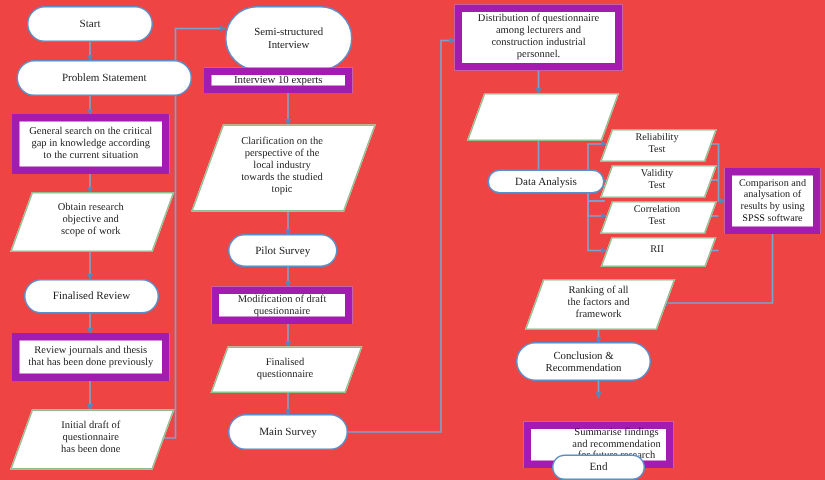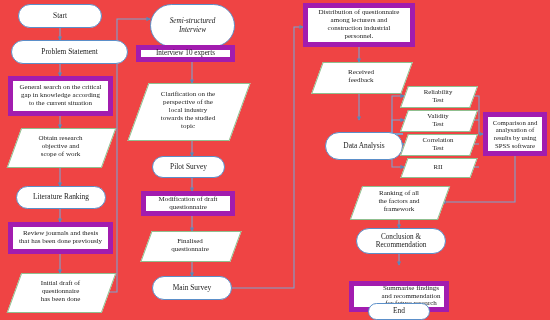--- a/index.html
+++ b/index.html
@@ -131,33 +131,33 @@
 gap in knowledge according
 to the current situation</span>
       </div>
       <div class="node n-para" style="left: 14px; top: 128px; width: 93px; height: 38px; font-size: 7px;">
         <span class="skin"></span>
         <span class="lbl">Obtain research
 objective and
 scope of work</span>
       </div>
       <div class="node n-round" style="left: 16px; top: 186px; width: 90px; height: 23px; font-size: 7.4px;">
-        <span class="lbl">Literature Ranking</span>
+        <span class="lbl">Finalised Review</span>
       </div>
       <div class="node n-rect" style="left: 8px; top: 222px; width: 105px; height: 32px; font-size: 7px;">
         <span class="lbl">Review journals and thesis
 that has been done previously</span>
       </div>
       <div class="node n-para" style="left: 14px; top: 273px; width: 93px; height: 38px; font-size: 7px;">
         <span class="skin"></span>
         <span class="lbl">Initial draft of
 questionnaire
 has been done</span>
       </div>
-      <div class="node n-round" style="left: 150px; top: 4px; width: 85px; height: 43px; font-size: 7.2px; font-style: italic;">
+      <div class="node n-round" style="left: 150px; top: 4px; width: 85px; height: 43px; font-size: 7.2px;">
         <span class="lbl">Semi-structured
 Interview</span>
       </div>
       <div class="node n-rect" style="left: 136px; top: 45px; width: 99px; height: 17px; font-size: 7.2px;">
         <span class="lbl">Interview 10  experts</span>
       </div>
       <div class="node n-para" style="left: 138px; top: 83px; width: 100px; height: 56px; font-size: 7px;">
         <span class="skin"></span>
         <span class="lbl">Clarification on the
 perspective of the
@@ -181,24 +181,22 @@
         <span class="lbl">Main Survey</span>
       </div>
       <div class="node n-rect" style="left: 303px; top: 3px; width: 112px; height: 44px; font-size: 7px;">
         <span class="lbl">Distribution of questionnaire
 among lecturers and
 construction industrial
 personnel.</span>
       </div>
       <div class="node n-para" style="left: 317px; top: 62px; width: 88px; height: 30px; font-size: 7px;">
         <span class="skin"></span>
-        <span class="lbl">Received
-feedback</span>
-      </div>
-      <div class="node n-round" style="left: 325px; top: 132px; width: 78px; height: 28px; font-size: 7.4px;">
+      </div>
+      <div class="node n-round" style="left: 325px; top: 113px; width: 78px; height: 16px; font-size: 7.4px;">
         <span class="lbl">Data Analysis</span>
       </div>
       <div class="node n-para" style="left: 404px; top: 86px; width: 68px; height: 20px; font-size: 6.8px;">
         <span class="skin"></span>
         <span class="lbl">Reliability
 Test</span>
       </div>
       <div class="node n-para" style="left: 404px; top: 110px; width: 68px; height: 20px; font-size: 6.8px;">
         <span class="skin"></span>
         <span class="lbl">Validity
@@ -218,21 +216,21 @@
 analysation of
 results by using
 SPSS software</span>
       </div>
       <div class="node n-para" style="left: 356px; top: 186px; width: 86px; height: 32px; font-size: 7px;">
         <span class="skin"></span>
         <span class="lbl">Ranking of all
 the factors and
 framework</span>
       </div>
-      <div class="node n-round" style="left: 356px; top: 228px; width: 90px; height: 26px; font-size: 7.2px;">
+      <div class="node n-round" style="left: 344px; top: 228px; width: 90px; height: 26px; font-size: 7.2px;">
         <span class="lbl">Conclusion &amp;
 Recommendation</span>
       </div>
       <div class="node n-rect" style="left: 349px; top: 281px; width: 100px; height: 31px; font-size: 7px; padding-left: 24px;">
         <span class="lbl">Summarise findings
 and recommendation
 for future research</span>
       </div>
       <div class="node n-round" style="left: 368px; top: 303px; width: 62px; height: 17px; font-size: 7.4px;">
         <span class="lbl">End</span>

